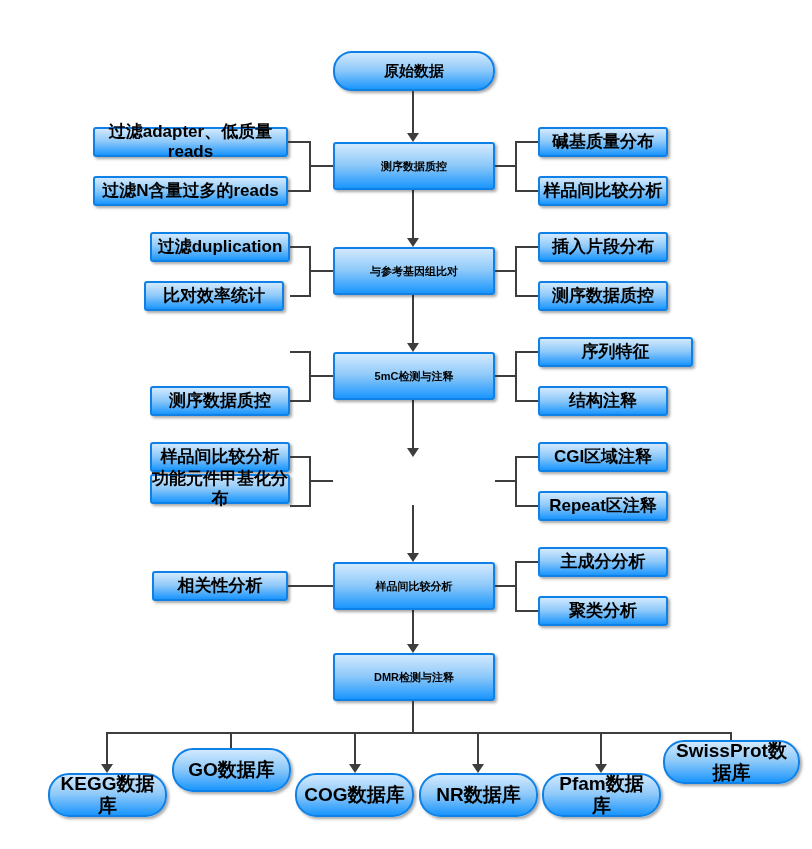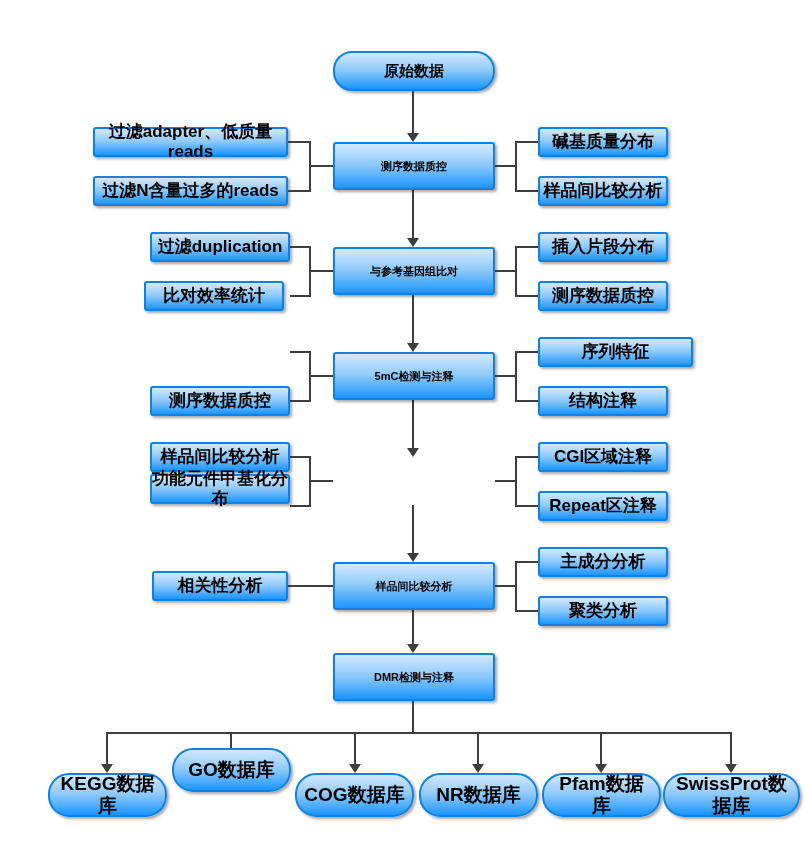--- a/index.html
+++ b/index.html
@@ -127,15 +127,15 @@
   <div class="v" style="left:600px;top:732px;height:32px"></div>
   <div class="ah" style="left:595px;top:764px"></div>
   <div class="v" style="left:730px;top:732px;height:32px"></div>
   <div class="ah" style="left:725px;top:764px"></div>
 
   <div class="node dbpill" style="left:48px;top:773px;width:119px;height:44px">KEGG数据库</div>
   <div class="node dbpill" style="left:172px;top:748px;width:119px;height:44px">GO数据库</div>
   <div class="node dbpill" style="left:295px;top:773px;width:119px;height:44px">COG数据库</div>
   <div class="node dbpill" style="left:419px;top:773px;width:119px;height:44px">NR数据库</div>
   <div class="node dbpill" style="left:542px;top:773px;width:119px;height:44px">Pfam数据库</div>
-  <div class="node dbpill" style="left:663px;top:773px;width:137px;height:44px">SwissProt数据库</div>
+  <div class="node dbpill" style="left:663px;top:740px;width:137px;height:44px">SwissProt数据库</div>
 
 </div>
 
 </body></html>

